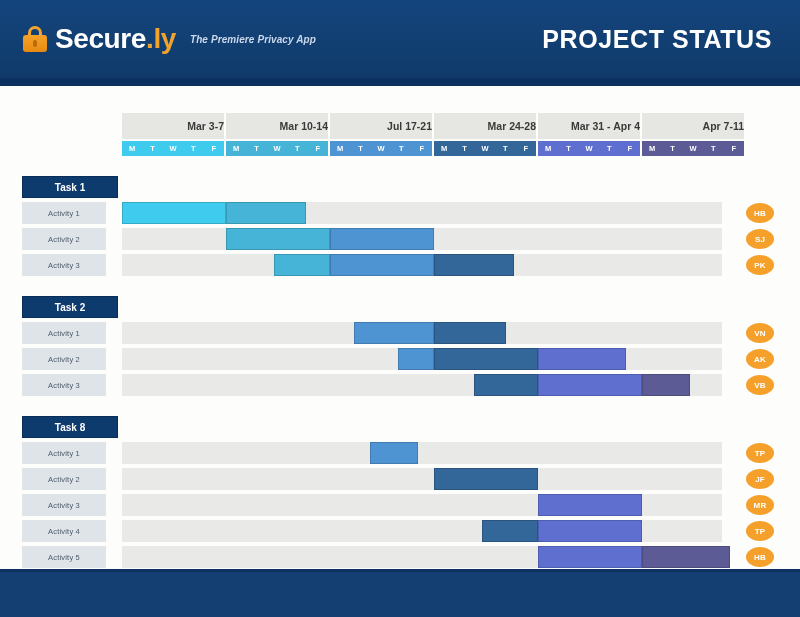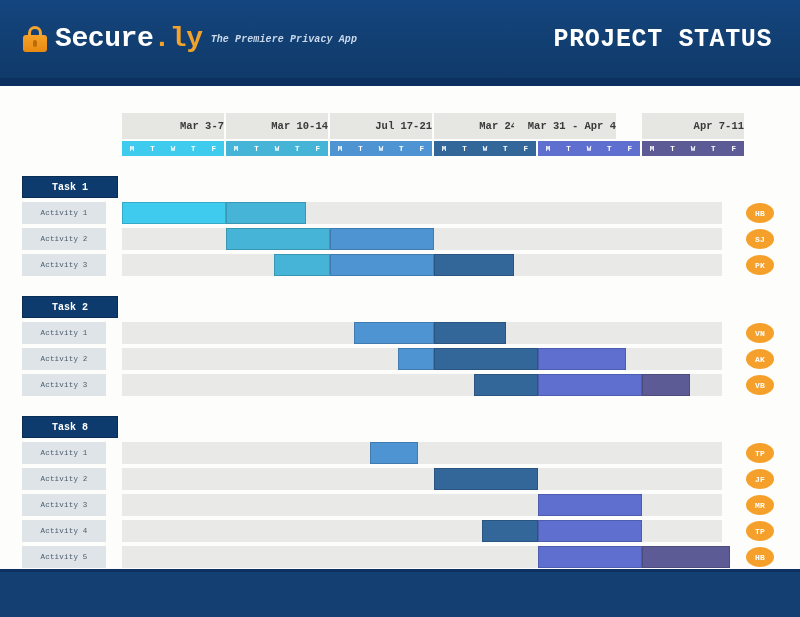--- a/index.html
+++ b/index.html
@@ -2,21 +2,21 @@
 <html><head>
 <meta charset="utf-8">
 <style>
   html,body{margin:0;padding:0;}
   body{
     width:800px;height:617px;
     background:#ffffff;
     font-family:"Liberation Sans", sans-serif;
     overflow:hidden;
   }
-  .page{position:relative;width:800px;height:617px;background:#4c1d95;font-family:Liberation Mono, monospace;}
+  .page{position:relative;width:800px;height:617px;background:#4c1d95;}
 
   
   .header{
     position:absolute;left:0;top:0;width:800px;height:78px;
     background:linear-gradient(180deg,#14457e 0%,#123f72 55%,#0f3a6a 100%);
     display:flex;align-items:center;
   }
   .header-accent{
     position:absolute;left:0;top:78px;width:800px;height:8px;background:#0c3160;
   }
@@ -36,21 +36,21 @@
   .lock-icon .keyhole{
     position:absolute;left:11px;bottom:5px;width:4px;height:7px;border-radius:2px;
     background:#bb6c05;
   }
   .brand-name{
     font-size:28px;font-weight:bold;color:#ffffff;letter-spacing:-0.4px;
     line-height:1;
   }
   .brand-name .ly{color:#f2a32c;}
   .tagline{
-    margin-left:8px;font-size:10px;font-style:italic;font-weight:bold;
+    margin-left:14px;font-size:10px;font-style:italic;font-weight:bold;
     color:#c9d8ea;letter-spacing:0.1px;
   }
   .page-title{
     position:absolute;right:28px;top:50%;transform:translateY(-50%);
     font-size:25px;font-weight:bold;color:#ffffff;letter-spacing:0.6px;
   }
 
   
   .chart{position:absolute;left:0;top:86px;width:800px;height:486px;background:#fdfdfb;}
 
@@ -137,21 +137,21 @@
           </div>
           <div class="week-cell" style="left: 104px; width: 104px;">
             <span>Mar 10-14</span>
           </div>
           <div class="week-cell" style="left: 208px; width: 104px;">
             <span>Jul 17-21</span>
           </div>
           <div class="week-cell" style="left: 312px; width: 104px;">
             <span>Mar 24-28</span>
           </div>
-          <div class="week-cell" style="left: 392px; width: 104px;">
+          <div class="week-cell" style="left: 416px; width: 104px;">
             <span>Mar 31 - Apr 4</span>
           </div>
           <div class="week-cell" style="left: 520px; width: 104px;">
             <span>Apr 7-11</span>
           </div>
         </div>
       <div class="days-row" id="days-row">
           <div class="days-cell" style="left: 0px; width: 104px; background: rgb(63, 203, 238);">
             <span class="day">M</span>
             <span class="day">T</span>

